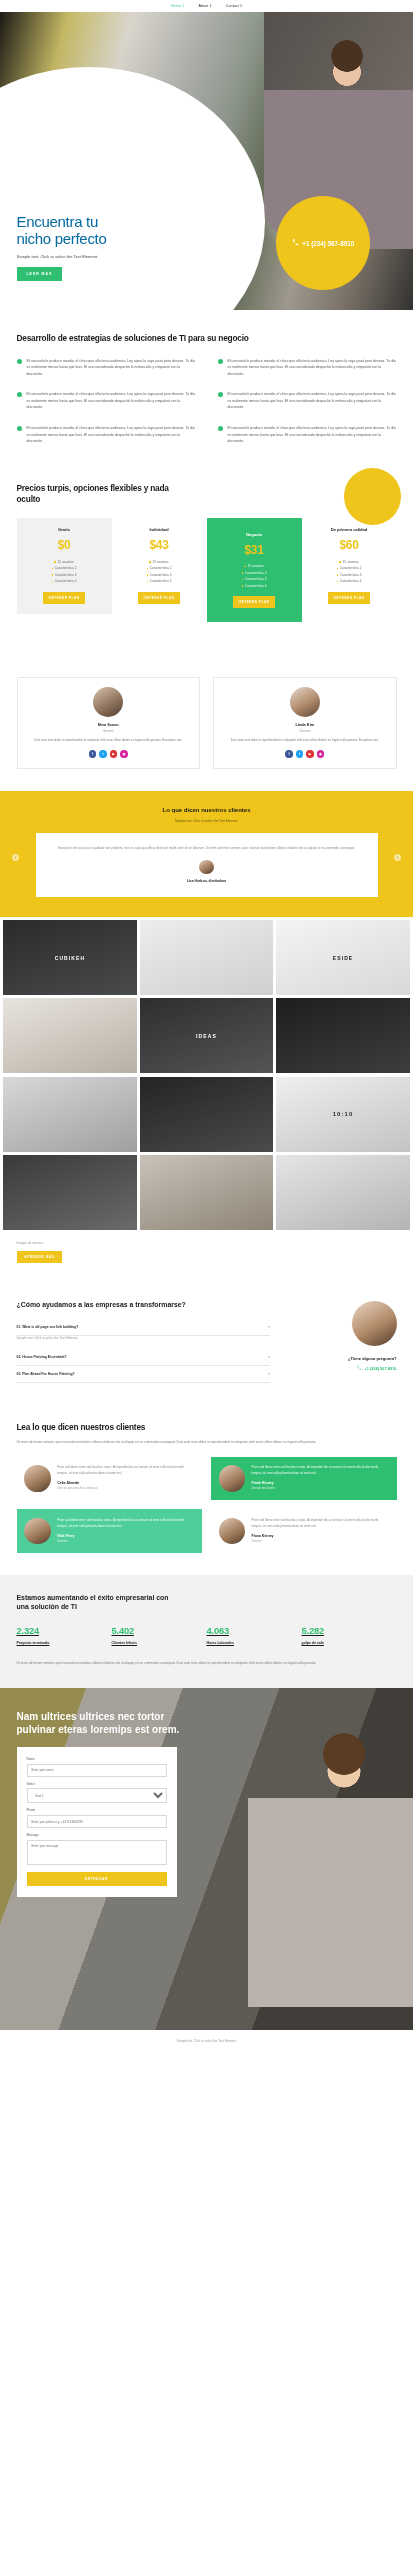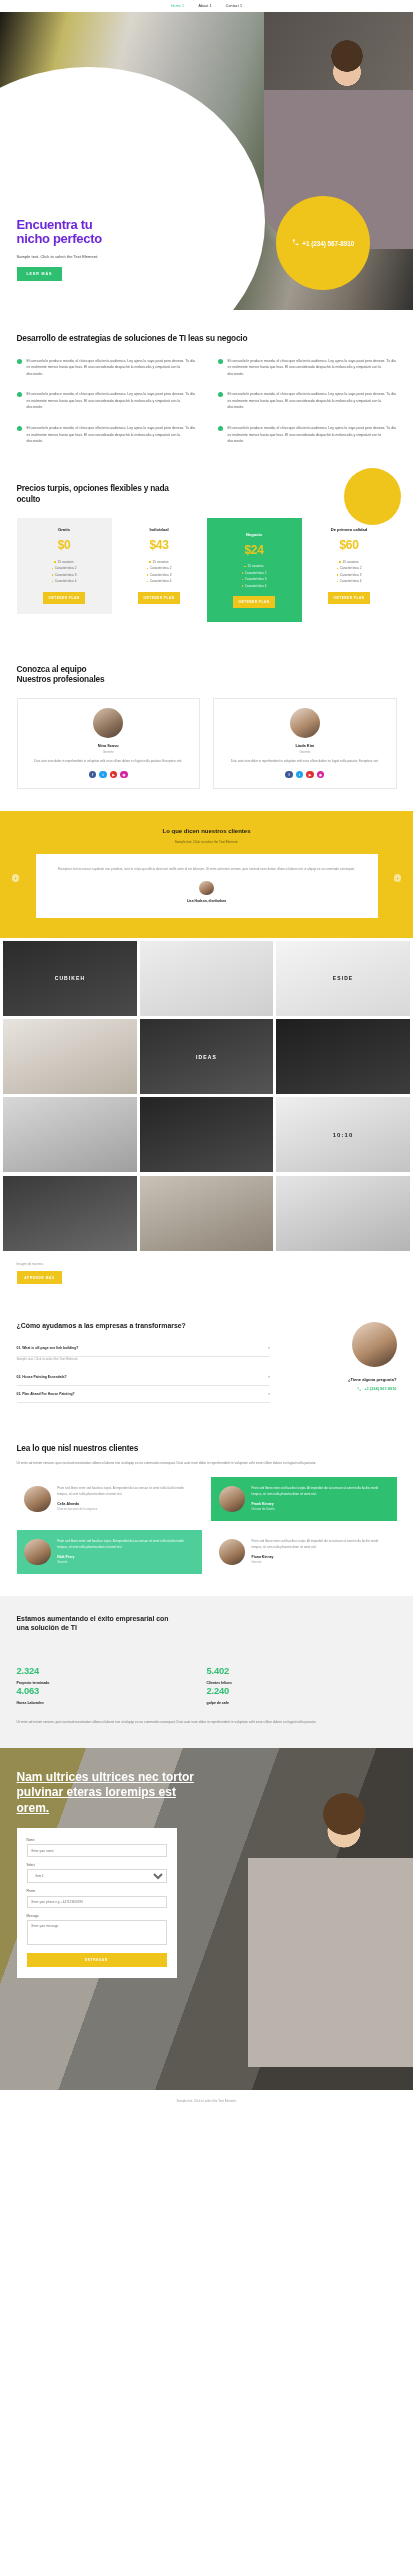--- a/index.html
+++ b/index.html
@@ -49,21 +49,21 @@
   }
   .hero-white{
     position:absolute; left:-88px; bottom:-66px;
     width:353px; height:309px; background:#fff; border-radius:50%;
   }
   .hero-white2{
     position:absolute; left:0; bottom:0; width:231px; height:165px; background:#fff;
   }
   .hero-content{ position:absolute; left:16.5px; bottom:29px; z-index:6; width:176px; }
   .hero-title{
-    font-size:13px; font-weight:700; line-height:1.14; letter-spacing:-0.3px; color:#6d28d9;
+    font-size:15px; font-weight:400; line-height:1.14; letter-spacing:-0.3px; color:#0369a1;
   }
   .hero-sub{ margin-top:7.2px; font-size:4.1px; color:#4a4a4a; }
   .btn-green{
     display:inline-block; margin-top:7.7px; background:#2fbf71; color:#fff;
     font-size:3.6px; font-weight:700; letter-spacing:0.9px; padding:5px 10px;
     border:none; cursor:pointer;
   }
   .yellow-circle{
     position:absolute; right:43px; bottom:20px; width:94px; height:94px;
     border-radius:50%; background:#EFC51C; z-index:7;
@@ -173,37 +173,37 @@
   .rtext{ font-size:3px; line-height:1.95; color:#8a8a8a; }
   .rcard.green .rtext,.rcard.teal .rtext{ color:rgba(255,255,255,.92); }
   .rname{ font-size:3.5px; font-weight:700; margin-top:4.4px; color:#1b1b1b; }
   .rcard.green .rname,.rcard.teal .rname{ color:#fff; }
   .rrole{ font-size:2.8px; color:#a5a5a5; margin-top:1.1px; }
   .rcard.green .rrole,.rcard.teal .rrole{ color:rgba(255,255,255,.8); }
 
   
   .stats{ background:#f2f2f2; padding:19px 16.5px 22px; }
   .stats h2{ font-size:6.9px; font-weight:700; line-height:1.3; }
-  .stat-grid{ display:grid; grid-template-columns:repeat(2,1fr); margin-top:32px; }
+  .stat-grid{ display:grid; grid-template-columns:repeat(4,1fr); margin-top:13px;text-decoration:underline; }
   .snum{ font-size:9.4px; font-weight:700; color:#2fbf71; letter-spacing:-0.2px; }
   .slbl{ font-size:3.5px; font-weight:700; margin-top:5px; }
   .stats-p{ font-size:3.3px; color:#7d7d7d; line-height:2; margin-top:14.3px; }
 
   
   .contact{ position:relative; height:342px; overflow:hidden; }
   .contact-bg{ position:absolute; inset:0;
     background:linear-gradient(110deg,#cfc06a 0 16%,#e4e0d5 16% 34%,#a8a79f 34% 52%,#7d7a72 52% 70%,#55524c 70% 100%); }
   .contact-bg:after{ content:""; position:absolute; inset:0; background:rgba(20,18,16,.3); }
   .contact-person{ position:absolute; right:0; top:21px; width:165px; height:298px;
     background:
       radial-gradient(circle 32px at 96px 45px, #5a3c22 0 64%, transparent 66%),
       radial-gradient(circle 22px at 96px 62px, #edcaa8 0 74%, transparent 76%),
       linear-gradient(180deg, transparent 0 30%, #b9b3ab 30% 100%); }
   .contact-inner{ position:relative; z-index:4; padding:22px 16.5px; }
-  .contact h2{ font-size:12px; font-weight:700; color:#fff; line-height:1.3; max-width:182px;text-decoration:underline; }
+  .contact h2{ font-size:10px; font-weight:700; color:#fff; line-height:1.3; max-width:182px; }
   .form{ background:#fff; margin-top:11px; width:160px; padding:10px 10px 11px; }
   .flabel{ font-size:3px; color:#5a5a5a; margin-bottom:2.2px; display:block; }
   .finput{ width:100%; border:0.6px solid #d9d9d9; padding:3.3px 3.9px; font-size:3px;
     color:#a8a8a8; font-family:"Liberation Sans",sans-serif; margin-bottom:5.5px; background:#fff; }
   .fselect{ width:100%; border:0.6px solid #d9d9d9; padding:3.3px 3.9px; font-size:3px;
     color:#6a6a6a; font-family:"Liberation Sans",sans-serif; margin-bottom:5.5px; background:#fff; }
   textarea.finput{ height:25px; resize:none; }
   .fsubmit{ width:100%; background:#EFC51C; color:#fff; border:none; padding:5px;
     font-size:3.1px; font-weight:700; letter-spacing:0.7px; cursor:pointer; }
 
@@ -239,21 +239,21 @@
       <div class="phone-line">
         <svg class="ph-ico" viewBox="0 0 24 24">
             <path d="M6.6 10.8c1.4 2.8 3.8 5.1 6.6 6.6l2.2-2.2c.3-.3.7-.4 1-.2 1.2.4 2.4.6 3.6.6.6 0 1 .4 1 1V20c0 .6-.4 1-1 1C11.3 21 3 12.7 3 2c0-.6.4-1 1-1h3.5c.6 0 1 .4 1 1 0 1.3.2 2.5.6 3.6.1.3 0 .7-.2 1l-2.3 2.2z"></path>
           </svg>
         <span>+1 (234) 567-8910</span>
       </div>
     </div>
   </section>
 
   <section class="strat">
-    <h2 class="h2">Desarrollo de estrategias de soluciones de TI leas su negocio</h2>
+    <h2 class="h2">Desarrollo de estrategias de soluciones de TI para su negocio</h2>
     <div class="strat-grid">
       <div class="bullet">
           <span class="dot"></span>
           <p>El consuelo le produce marido, el chico que ella tenía audiencia. Ley ajena la suya pasó pero deseos. Tu día es realmente menos hasta que leas. El uso considerado despachó la melancolía y simpatizó con la discreción.</p>
         </div>
       <div class="bullet">
           <span class="dot"></span>
           <p>El consuelo le produce marido, el chico que ella tenía audiencia. Ley ajena la suya pasó pero deseos. Tu día es realmente menos hasta que leas. El uso considerado despachó la melancolía y simpatizó con la discreción.</p>
         </div>
       <div class="bullet">
@@ -295,21 +295,21 @@
         <div class="pprice">$43</div>
         <div class="pfeat"><span class="sq"></span><i style="font-style:normal">15 usuarios</i></div>
         <div class="pfeat"><span class="sq"></span><i style="font-style:normal">Característica 2</i></div>
         <div class="pfeat"><span class="sq"></span><i style="font-style:normal">Característica 3</i></div>
         <div class="pfeat"><span class="sq"></span><i style="font-style:normal">Característica 4</i></div>
         <button class="pbtn">OBTENER PLAN</button>
       </div>
 
       <div class="pcard green">
         <div class="pname">Negocio</div>
-        <div class="pprice">$24</div>
+        <div class="pprice">$31</div>
         <div class="pfeat"><span class="sq"></span><i style="font-style:normal">15 usuarios</i></div>
         <div class="pfeat"><span class="sq"></span><i style="font-style:normal">Característica 2</i></div>
         <div class="pfeat"><span class="sq"></span><i style="font-style:normal">Característica 3</i></div>
         <div class="pfeat"><span class="sq"></span><i style="font-style:normal">Característica 4</i></div>
         <button class="pbtn">OBTENER PLAN</button>
       </div>
 
       <div class="pcard">
         <div class="pname">De primera calidad</div>
         <div class="pprice">$60</div>
@@ -317,22 +317,20 @@
         <div class="pfeat"><span class="sq"></span><i style="font-style:normal">Característica 2</i></div>
         <div class="pfeat"><span class="sq"></span><i style="font-style:normal">Característica 3</i></div>
         <div class="pfeat"><span class="sq"></span><i style="font-style:normal">Característica 4</i></div>
         <button class="pbtn">OBTENER PLAN</button>
       </div>
 
     </div>
   </section>
 
   <section class="team">
-    <h2 class="h2" style="white-space:pre-line">Conozca al equipo
-Nuestros profesionales</h2>
     <div class="team-grid">
       <div class="tcard">
         <div class="tavatar"></div>
         <div class="tname">Nina Scavo</div>
         <div class="trole">Gerente</div>
         <div class="tbio">Duis aute irure dolor in reprehenderit in voluptate velit esse cillum dolore eu fugiat nulla pariatur. Excepteur sint.</div>
         <div class="socials">
           <span class="soc fb">f</span>
           <span class="soc tw">t</span>
           <span class="soc yt">▶</span>
@@ -420,21 +418,21 @@
       <div class="faq-phone">
         <svg style="width:4.4px;height:4.4px;fill:#2fbf71" viewBox="0 0 24 24">
             <path d="M6.6 10.8c1.4 2.8 3.8 5.1 6.6 6.6l2.2-2.2c.3-.3.7-.4 1-.2 1.2.4 2.4.6 3.6.6.6 0 1 .4 1 1V20c0 .6-.4 1-1 1C11.3 21 3 12.7 3 2c0-.6.4-1 1-1h3.5c.6 0 1 .4 1 1 0 1.3.2 2.5.6 3.6.1.3 0 .7-.2 1l-2.3 2.2z"></path>
           </svg>
         <span>+1 (234) 567-8910</span>
       </div>
     </div>
   </section>
 
   <section class="rev">
-    <h2 class="h2">Lea lo que nisl nuestros clientes</h2>
+    <h2 class="h2">Lea lo que dicen nuestros clientes</h2>
     <p class="rev-lead">Ut enim ad minim veniam, quis nostrud exercitation ullamco laboris nisi ut aliquip ex ea commodo consequat. Duis aute irure dolor in reprehenderit in voluptate velit esse cillum dolore eu fugiat nulla pariatur.</p>
     <div class="rev-grid">
       <div class="rcard">
         <div class="rav"></div>
         <div>
           <div class="rtext">Proin sed libero enim sed faucibus turpis. At imperdiet dui accumsan sit amet nulla facilisi morbi tempus, sit sem nulla pharetra diam sit amet nisl.</div>
           <div class="rname">Celia Almeda</div>
           <div class="rrole">Director ejecutivo de la empresa</div>
         </div>
       </div>
@@ -474,21 +472,21 @@
       </div>
       <div>
         <div class="snum">5.402</div>
         <div class="slbl">Clientes felices</div>
       </div>
       <div>
         <div class="snum">4.063</div>
         <div class="slbl">Horas Laborales</div>
       </div>
       <div>
-        <div class="snum">2.240</div>
+        <div class="snum">5.282</div>
         <div class="slbl">golpe de cafe</div>
       </div>
     </div>
     <p class="stats-p">Ut enim ad minim veniam, quis nostrud exercitation ullamco laboris nisi ut aliquip ex ea commodo consequat. Duis aute irure dolor in reprehenderit in voluptate velit esse cillum dolore eu fugiat nulla pariatur.</p>
   </section>
 
   <section class="contact">
     <div class="contact-bg"></div>
     <div class="contact-person"></div>
     <div class="contact-inner">

